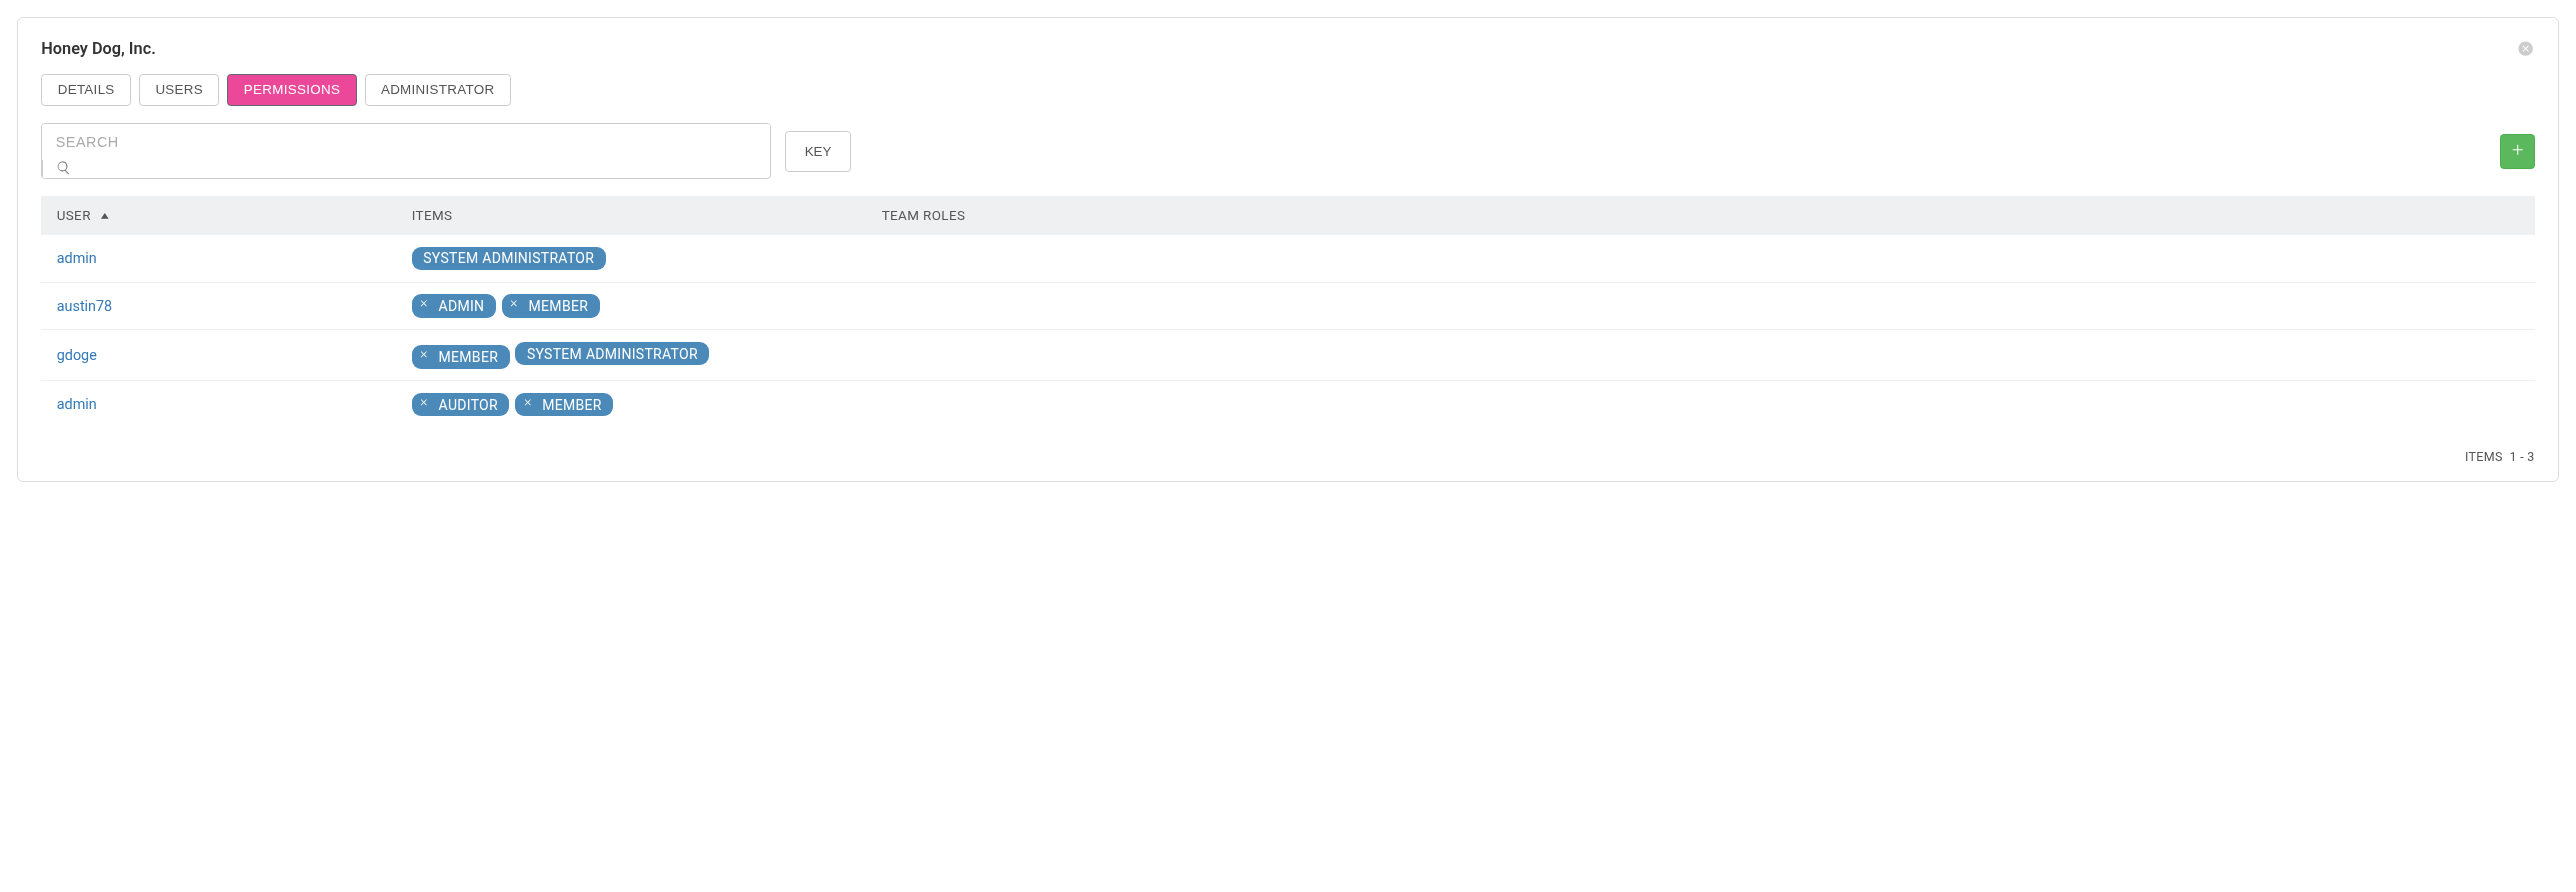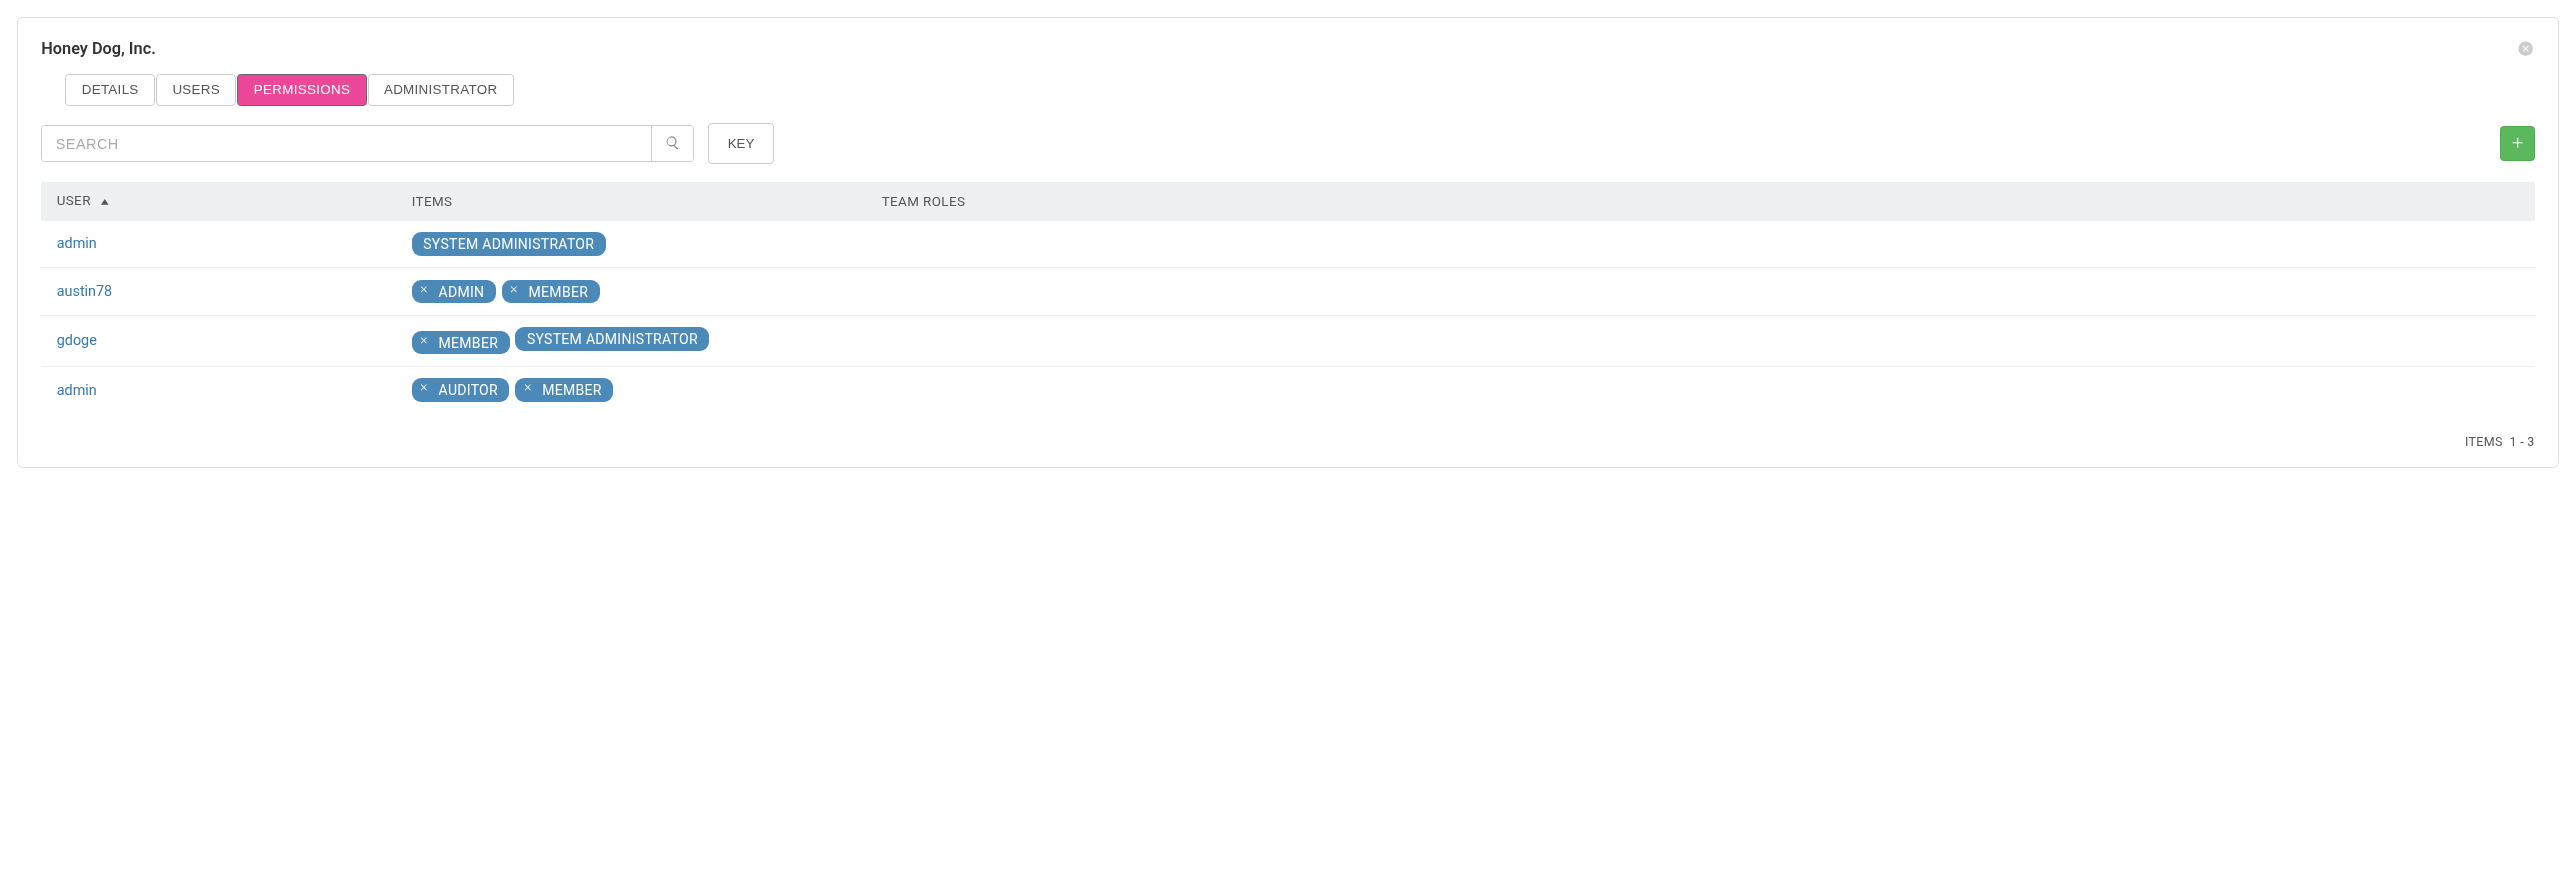--- a/index.html
+++ b/index.html
@@ -28,23 +28,22 @@
     color: #333;
   }
   .close-btn {
     color: #ccc;
     cursor: pointer;
     display: inline-flex;
   }
   .close-btn svg { width: 17.3px; height: 17.3px; fill: #ccc; }
   .tabs {
     display: flex;
-    gap: 1px;
+    gap: 8px;
     margin-bottom: 17.3px;
-    margin-left: 24px;
   }
   .tab {
     padding: 7.7px 15.4px;
     border: 1px solid #ccc;
     border-radius: 3.8px;
     background: #fff;
     color: #555;
     font-size: 13.4px;
     cursor: pointer;
     letter-spacing: 0.3px;
@@ -59,21 +58,22 @@
     display: flex;
     align-items: center;
     gap: 13.4px;
     margin-bottom: 17.3px;
   }
   .search-group {
     display: flex;
     border: 1px solid #ccc;
     border-radius: 3.8px;
     overflow: hidden;
-    width: 653px;
+    width: 730px;
+    flex-direction: column;
   }
   .search-input {
     flex: 1;
     border: none;
     padding: 9.6px 13.4px;
     font-size: 14.4px;
     outline: none;
     color: #888;
   }
   .search-input::placeholder { color: #aaa; letter-spacing: 0.5px; }

